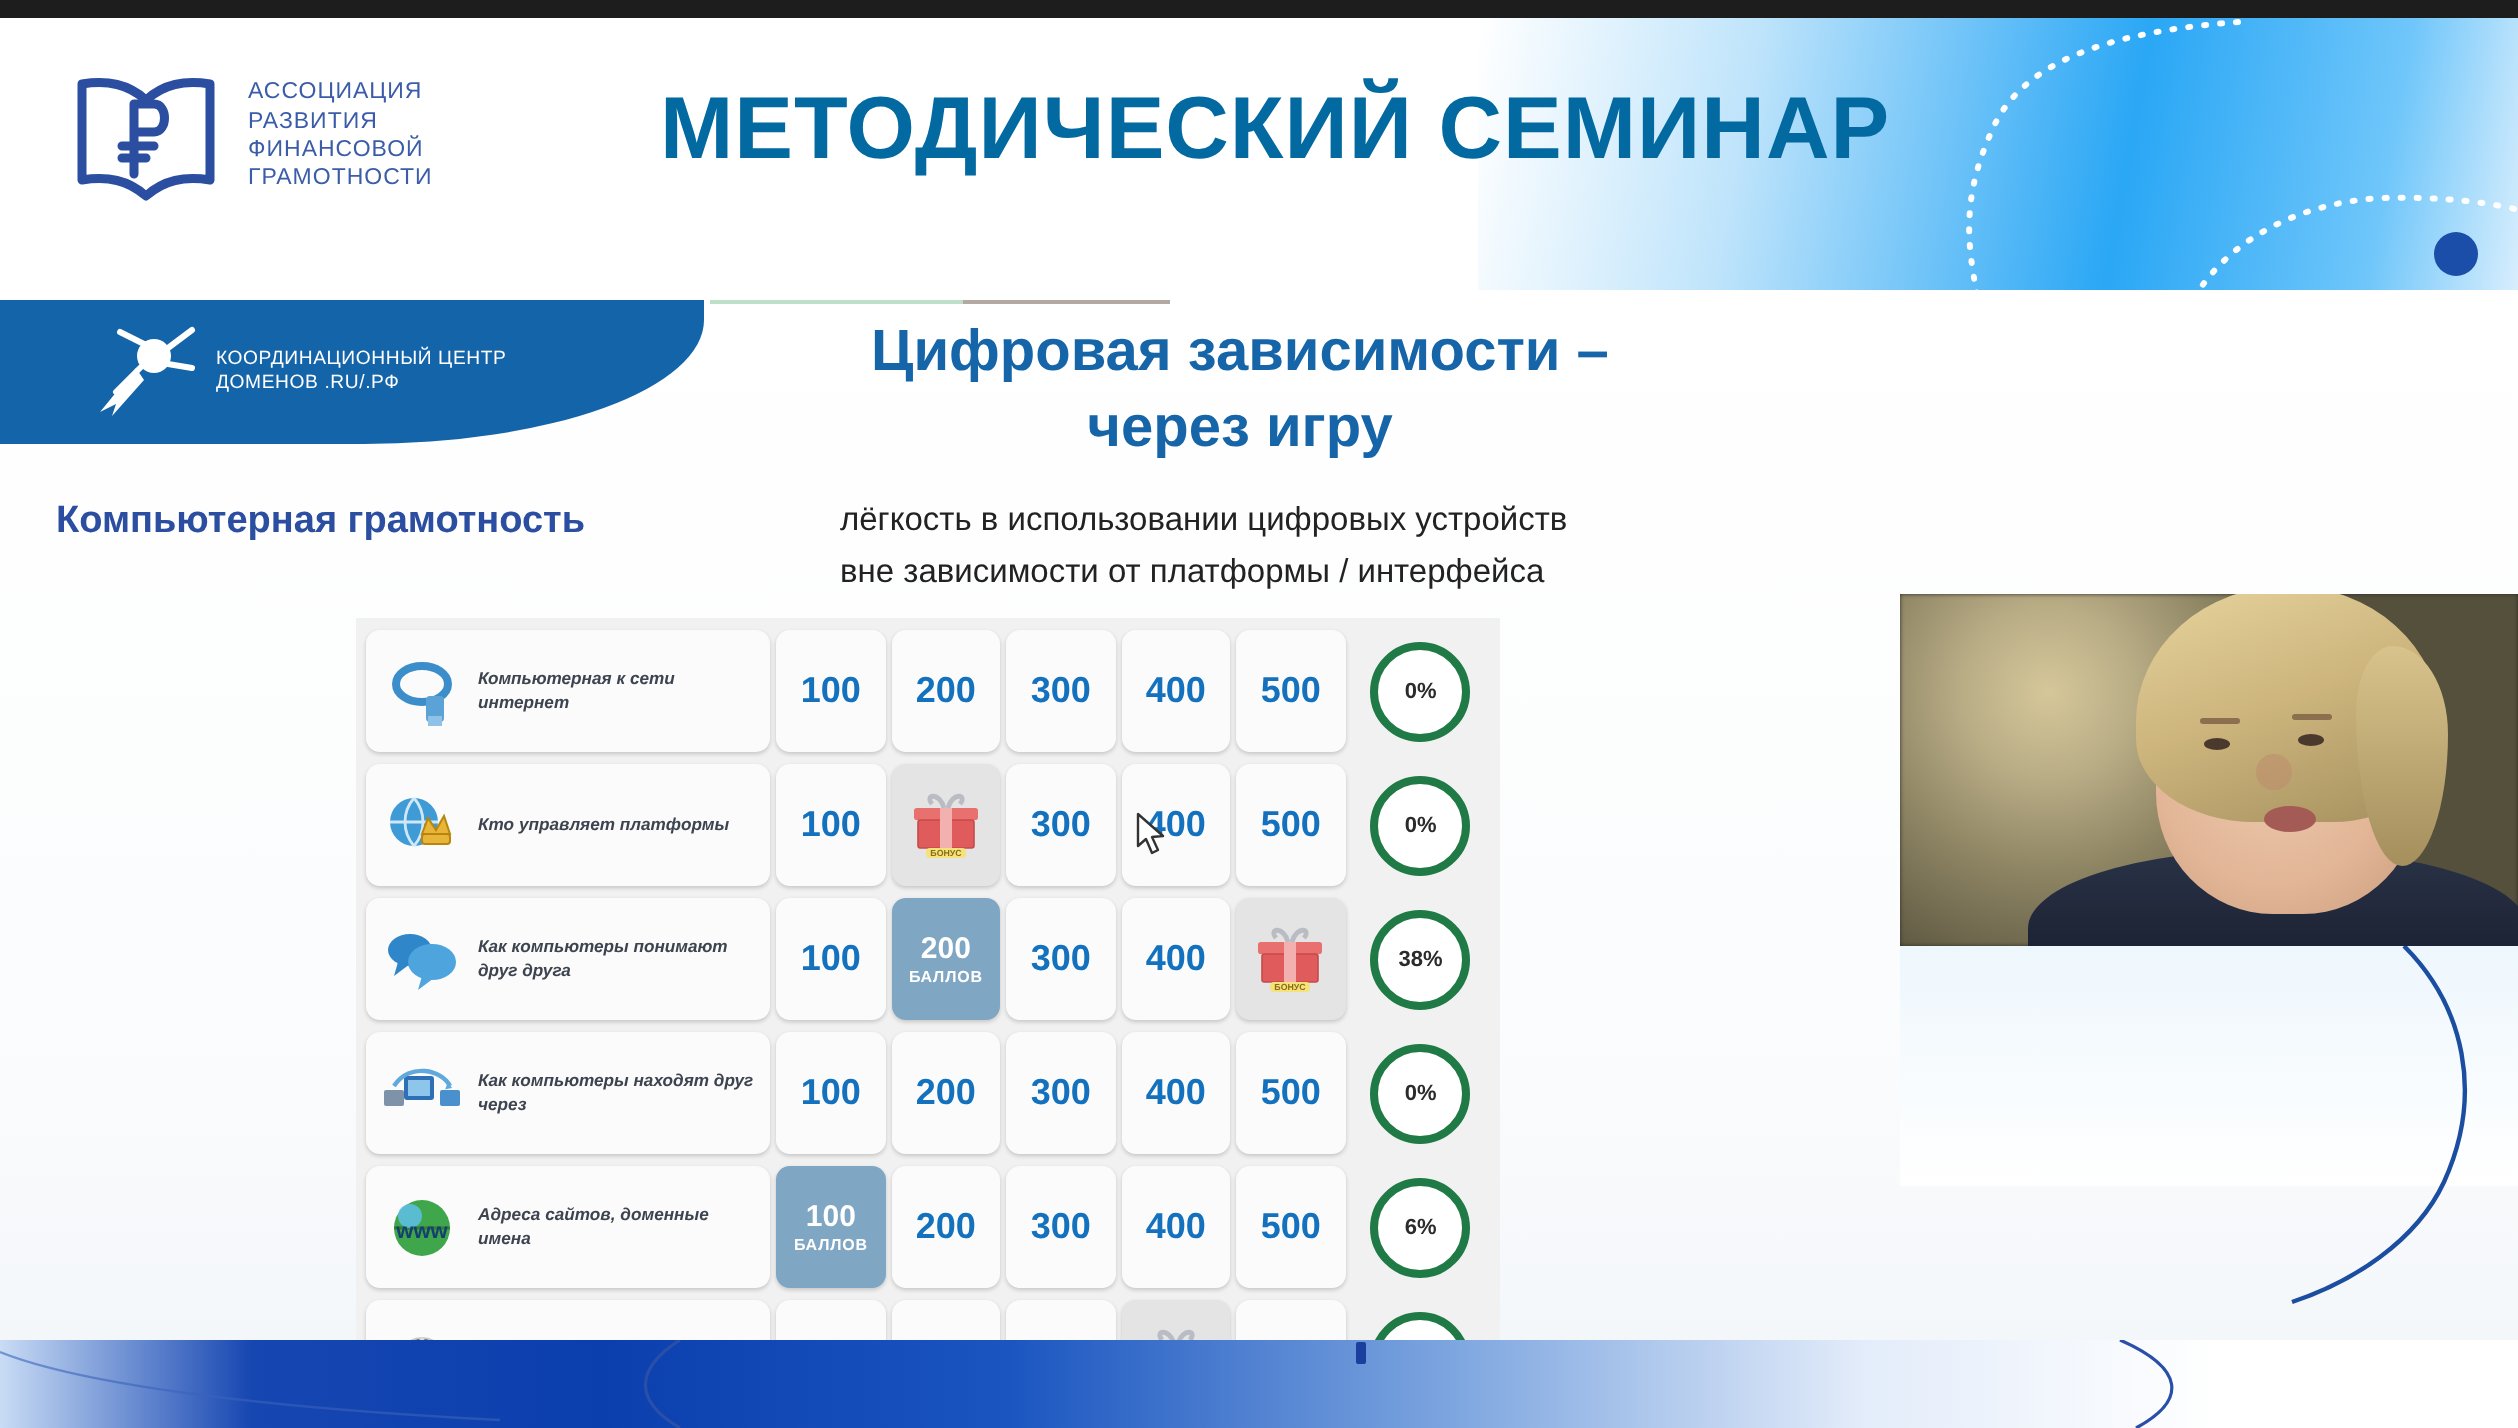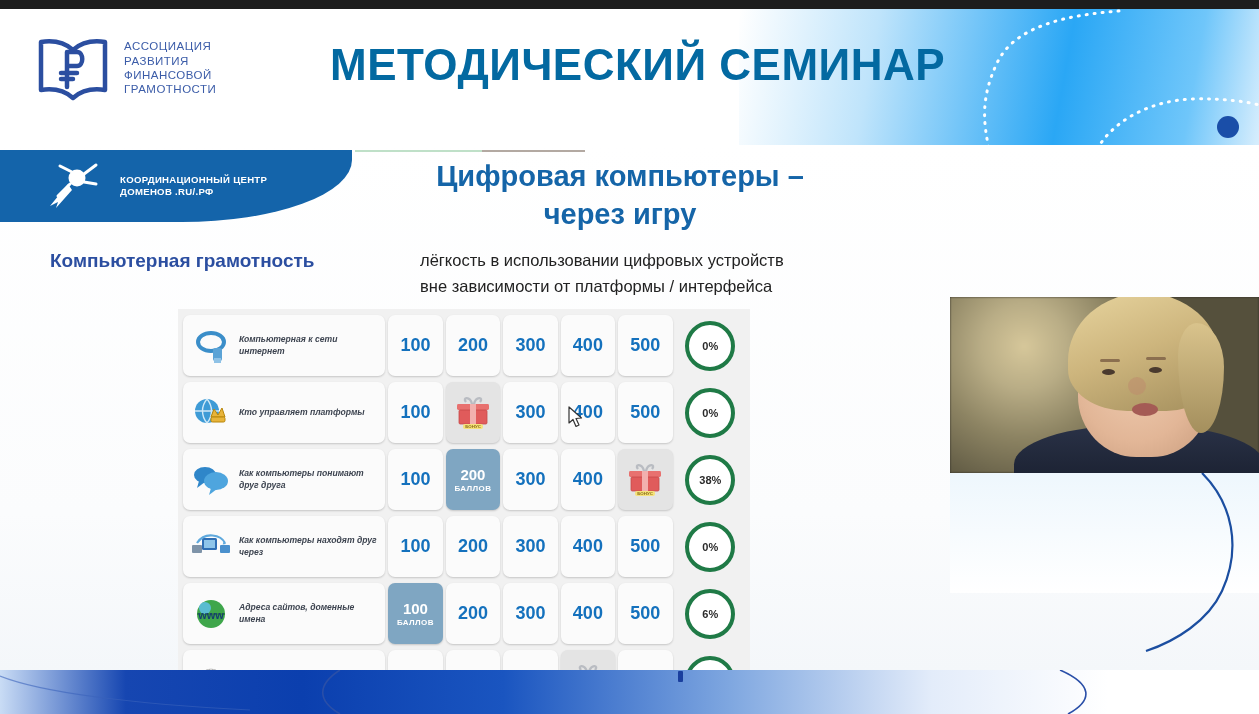--- a/index.html
+++ b/index.html
@@ -68,38 +68,38 @@
 
   
   .kc-banner {
     position: absolute; left: -40px; top: 5px; width: 392px; height: 72px;
     background: #1464aa;
     border-bottom-right-radius: 170px 62px;
     border-bottom-left-radius: 40px 20px;
   }
   .kc-banner-inner { position: absolute; left: 84px; top: 12px; display: flex; align-items: center; gap: 8px; }
   .rocket-svg { width: 56px; height: 48px; }
-  .kc-text { color: #ffffff; font-size: 9.6px; line-height: 12px; letter-spacing: .3px; white-space: pre-line; font-weight: 700; margin-left: 12px; }
+  .kc-text { color: #ffffff; font-size: 9.6px; line-height: 12px; letter-spacing: .3px; white-space: pre-line; font-weight: 400; }
 
   .thin-rule {
     position: absolute; left: 355px; top: 5px; width: 230px; height: 2px;
     background: linear-gradient(90deg,#bfe0c8 0%,#bfe0c8 55%,#b3a9a2 55%,#b3a9a2 100%);
   }
 
   .slide-title {
     position: absolute; left: 400px; top: 12px; width: 440px;
     text-align: center; font-size: 29px; font-weight: bold;
     color: #1565a8; line-height: 38px;
   }
   .slide-subtitle {
     position: absolute; left: 420px; top: 102px; width: 460px;
     font-size: 16.5px; color: #222222; line-height: 26px;
   }
   .section-heading {
-    position: absolute; left: 50px; top: 105px;
+    position: absolute; left: 28px; top: 105px;
     font-size: 19px; font-weight: bold; color: #2b4ea0; white-space: nowrap;
   }
 
   
   .board {
     position: absolute; left: 178px; top: 164px;
     width: 572px; height: 483px;
     background: #f1f1f1;
     padding: 4px 5px;
     display: flex; flex-direction: column; gap: 2px;
@@ -249,21 +249,21 @@
           <path d="M24 22 L6 44 L14 40 L12 46 L28 28 Z" fill="#ffffff"></path>
         </svg>
         <div class="kc-text">КООРДИНАЦИОННЫЙ ЦЕНТР
 ДОМЕНОВ .RU/.РФ</div>
       </div>
     </div>
 
     <div class="thin-rule"></div>
 
     <div class="slide-title">
-      <span>Цифровая компьютеры –</span><br>
+      <span>Цифровая зависимости –</span><br>
       <span>через игру</span>
     </div>
 
     <div class="slide-subtitle">
       <span>лёгкость в использовании цифровых устройств</span><br>
       <span>вне зависимости от платформы / интерфейса</span>
     </div>
 
     <div class="section-heading">Компьютерная грамотность</div>
 

